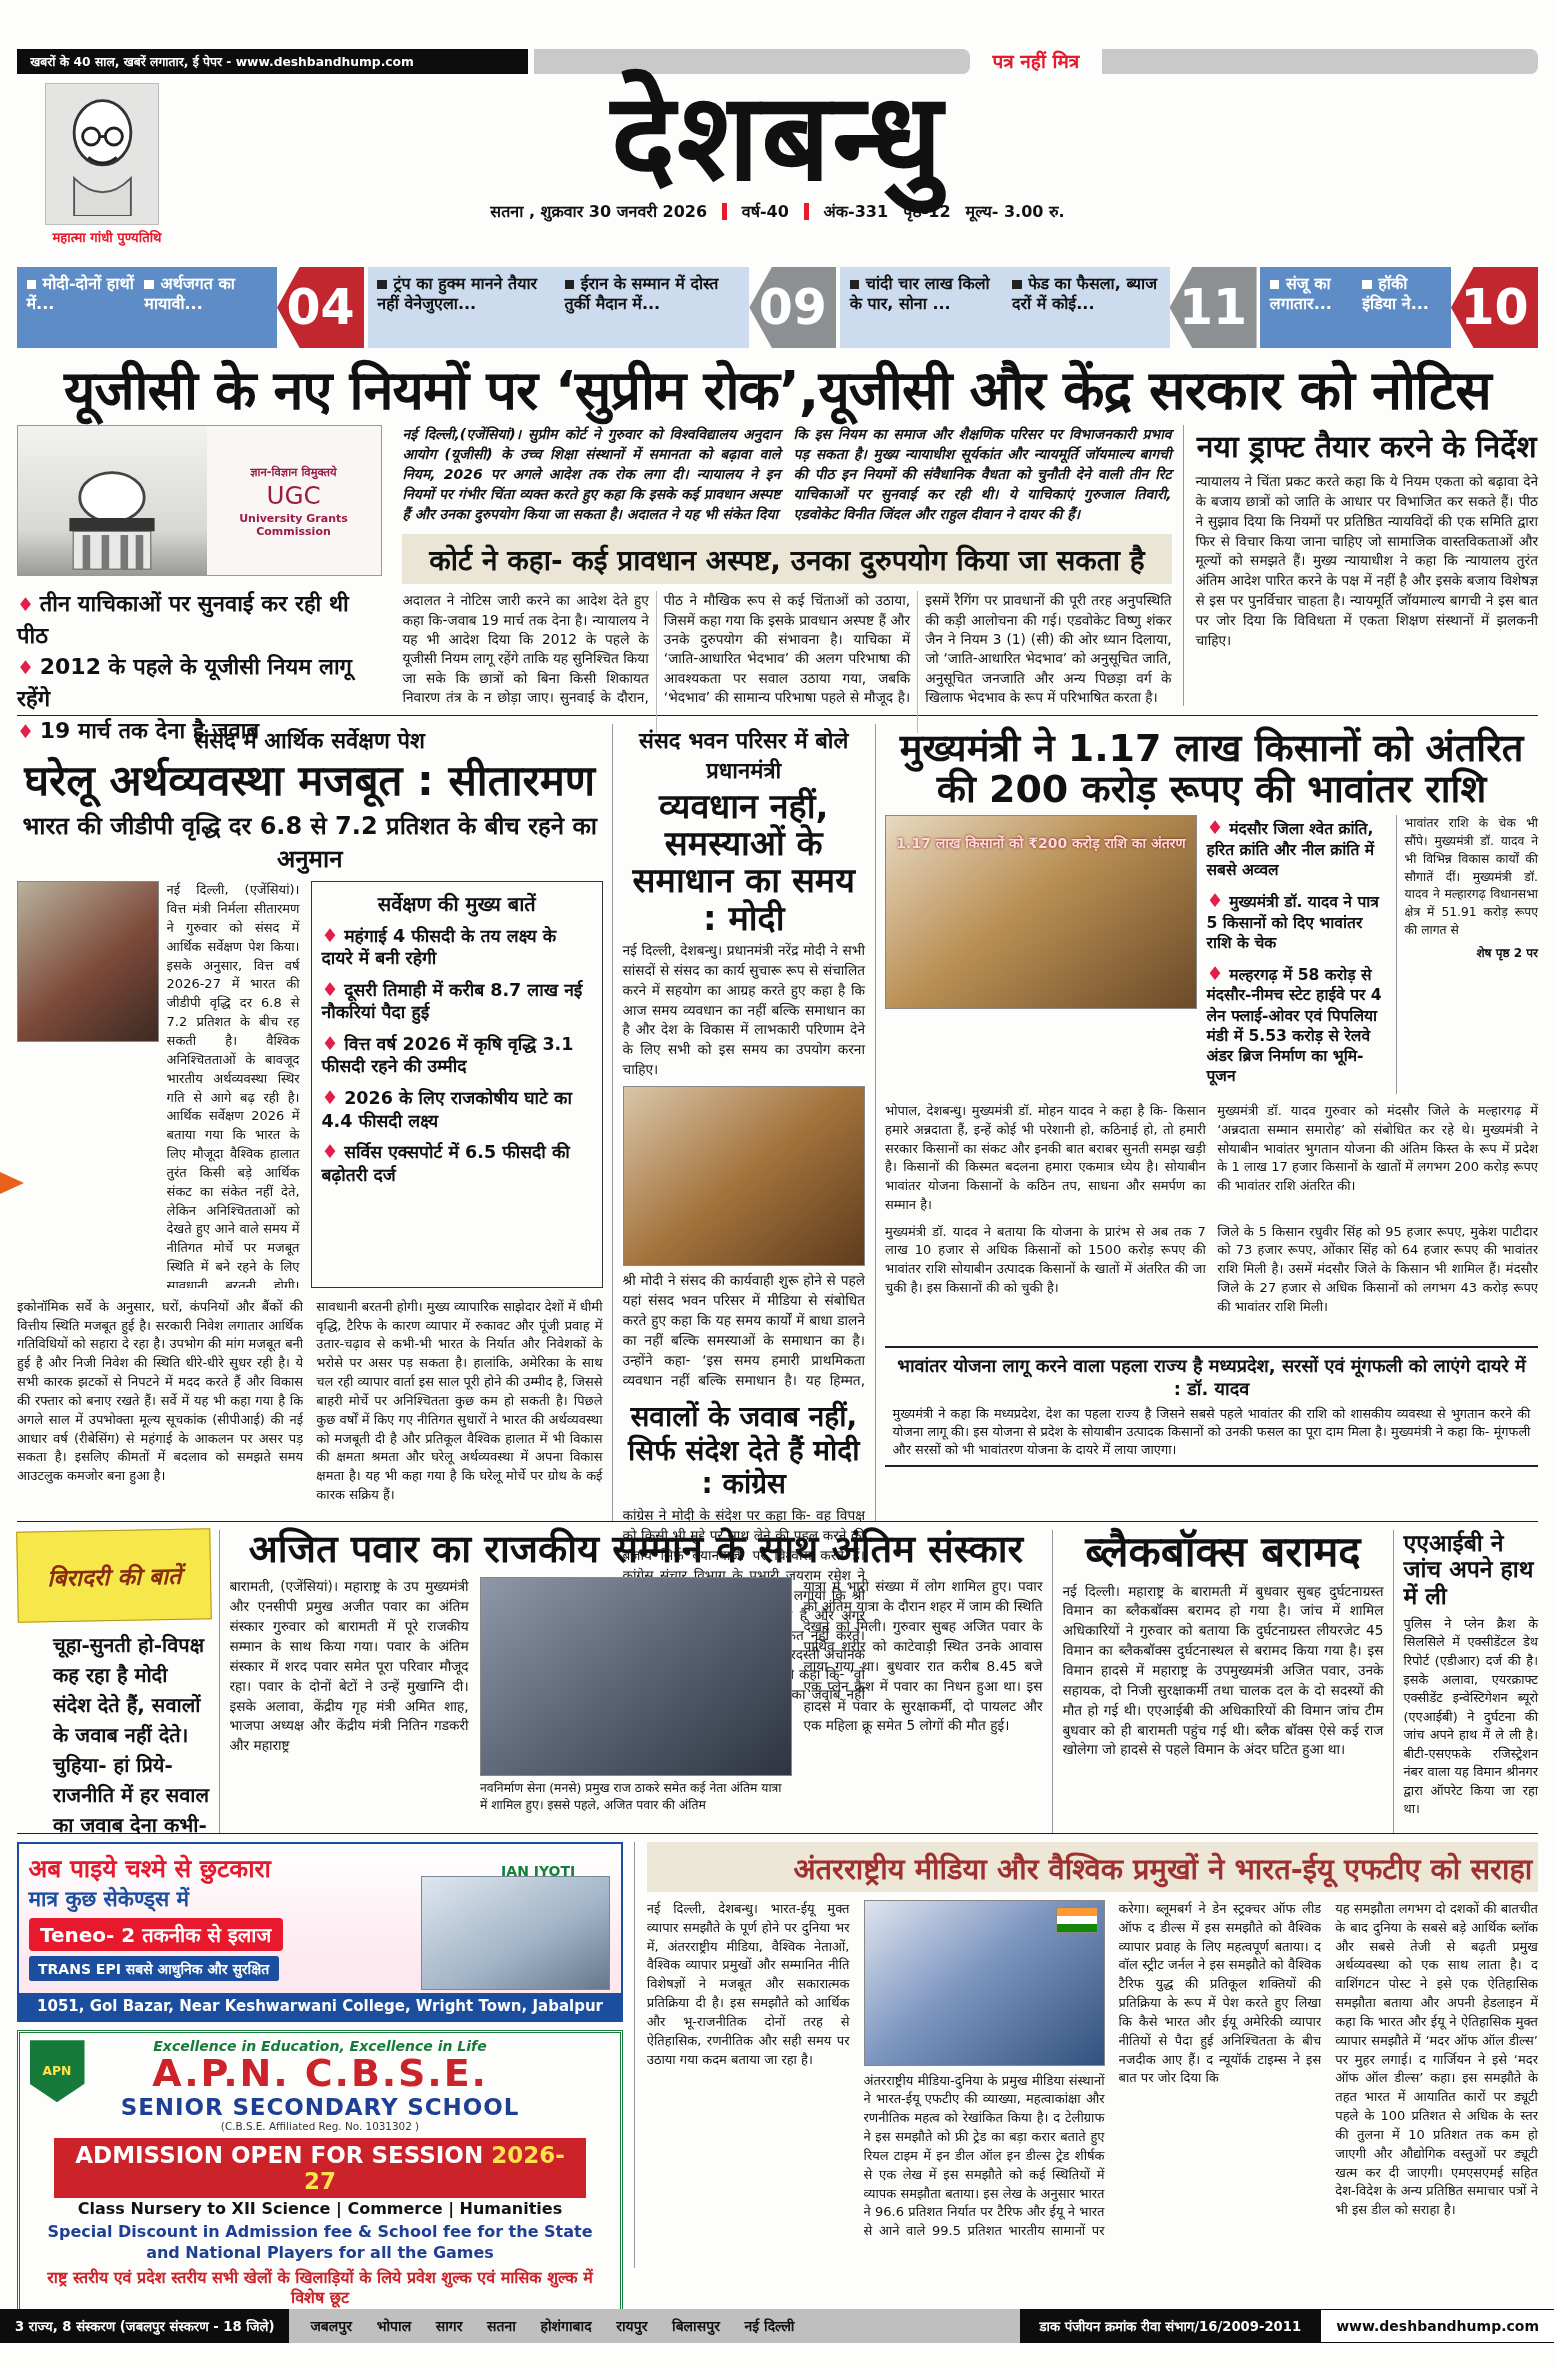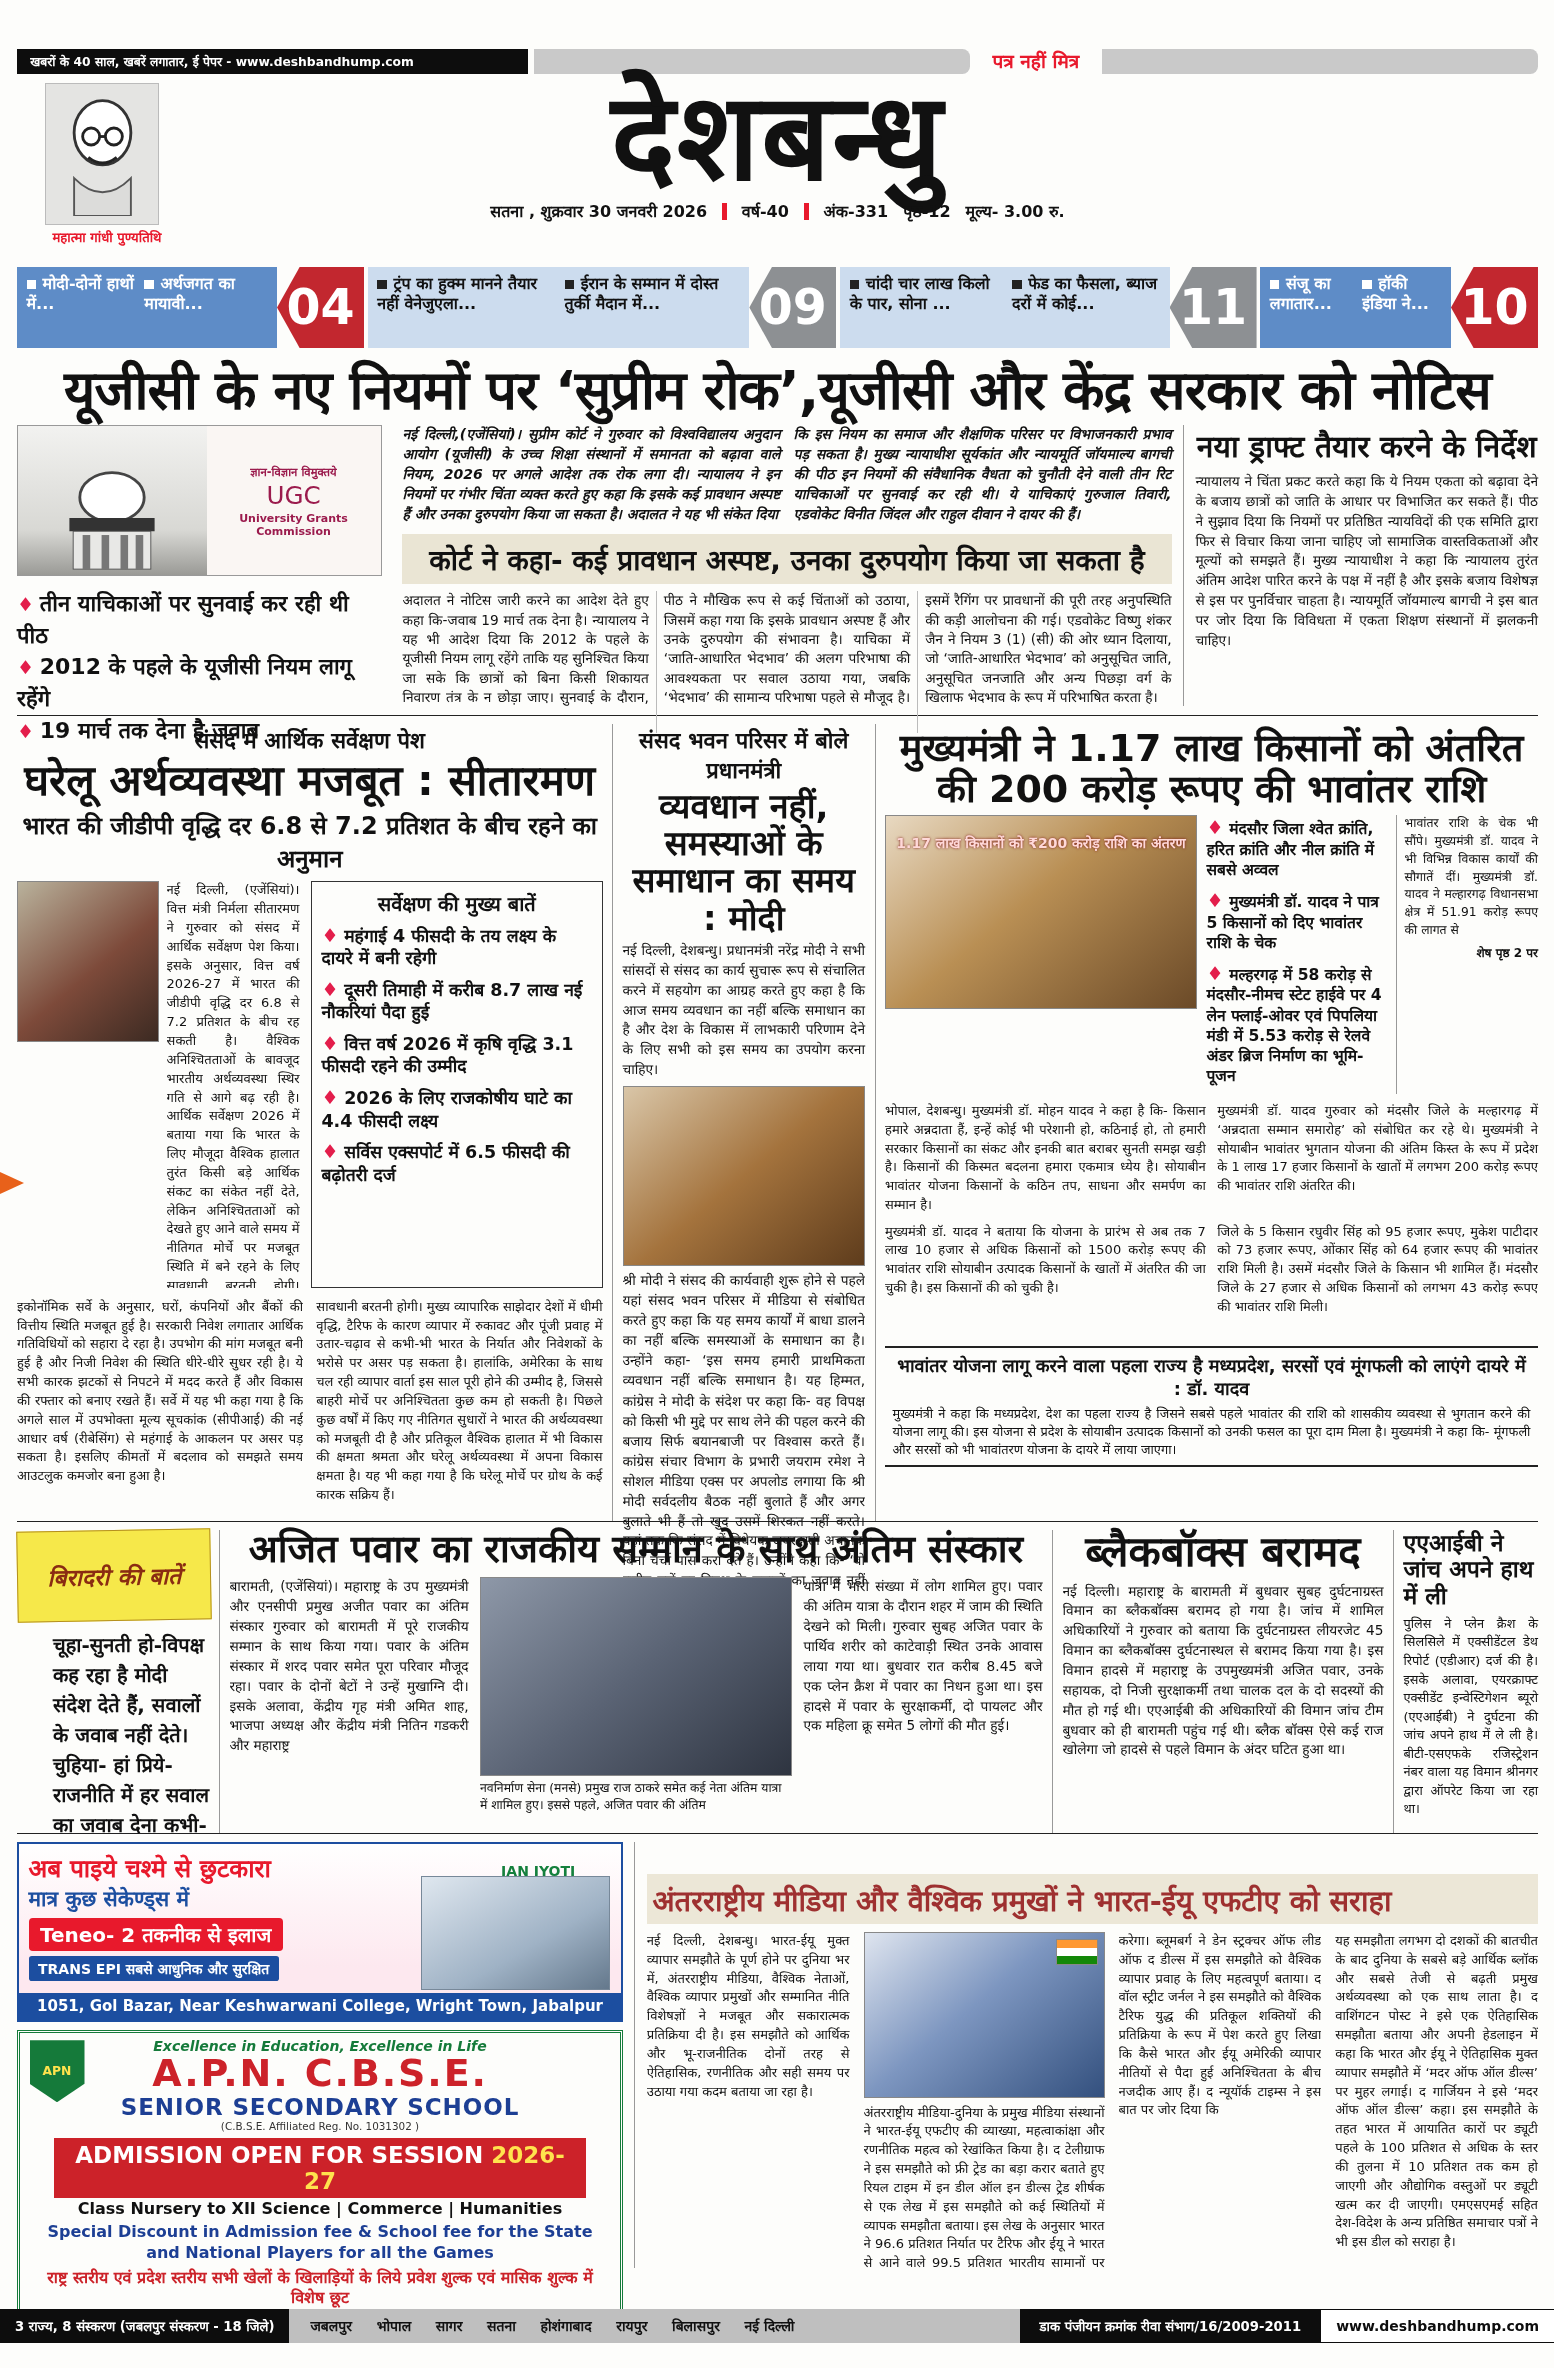--- a/index.html
+++ b/index.html
@@ -129,21 +129,21 @@
   .ad2 .reg { font-size:10.4px; color:#333; }
   .ad2 .adm { background:#cc2229; color:#fff; font-weight:900; font-size:23px; margin:5.7px auto 1.9px; padding:3.8px 7.6px; width:92%; }
   .ad2 .adm b { color:#ffe34d; }
   .ad2 .cls { font-weight:900; font-size:16px; color:#111; }
   .ad2 .disc { color:#1d3f94; font-weight:900; font-size:16px; line-height:1.3; margin-top:3.8px; }
   .ad2 .hin { color:#cc2229; font-weight:900; font-size:16px; line-height:1.3; margin-top:3.8px; }
   .ad2 .ph { font-weight:900; font-size:15px; margin-top:3.8px; color:#111; }
   .ad2 .shield { position:absolute; left:9.5px; top:7.6px; width:55px; height:62px; background:#157a3a; clip-path:polygon(0 0,100% 0,100% 70%,50% 100%,0 70%); display:flex; align-items:center; justify-content:center; color:#ffe34d; font-weight:900; font-size:12.3px; }
 
   .fta { flex:1; border-left:0.9px solid #999; padding-left:11.4px; }
-  .fta-head { background:#ece7d7; color:#9e3030; font-size:29px; font-weight:900; text-align:left; padding:5.7px 5.7px; margin-bottom:7.6px;margin-top:32px; }
+  .fta-head { background:#ece7d7; color:#9e3030; font-size:29px; font-weight:900; text-align:right; padding:5.7px 5.7px; margin-bottom:7.6px; }
   .fta-row { display:flex; gap:14px; }
   .fta-row .plain { flex:1; font-size:13px; }
   .photo.fta-p { width:241px; height:166px; background:linear-gradient(140deg,#dfe5ef,#7d96c0 45%,#33507e); }
   .fta-p .flag { position:absolute; right:5.7px; top:5.7px; width:42px; height:26.5px; background:linear-gradient(180deg,#ff9933 33%,#fff 33% 66%,#138808 66%); border:0.9px solid #888; }
 
   
   .footer { position:absolute; left:0; right:0; bottom:26.5px; height:34px; display:flex; align-items:stretch; }
   .footer .f1 { background:#0d0d0d; color:#fff; font-weight:bold; font-size:13.2px; display:flex; align-items:center; padding:0 15px; }
   .footer .f2 { background:#bfbfbf; color:#111; font-weight:bold; font-size:14px; display:flex; align-items:center; gap:24.6px; padding:0 21px; flex:1; }
   .footer .f3 { background:#0d0d0d; color:#fff; font-weight:bold; font-size:13.2px; display:flex; align-items:center; padding:0 19px; }
@@ -283,20 +283,21 @@
         <div class="plain" style="font-size:13px; height:203px; overflow:hidden;">सावधानी बरतनी होगी। मुख्य व्यापारिक साझेदार देशों में धीमी वृद्धि, टैरिफ के कारण व्यापार में रुकावट और पूंजी प्रवाह में उतार-चढ़ाव से कभी-भी भारत के निर्यात और निवेशकों के भरोसे पर असर पड़ सकता है। हालांकि, अमेरिका के साथ चल रही व्यापार वार्ता इस साल पूरी होने की उम्मीद है, जिससे बाहरी मोर्चे पर अनिश्चितता कुछ कम हो सकती है। पिछले कुछ वर्षों में किए गए नीतिगत सुधारों ने भारत की अर्थव्यवस्था को मजबूती दी है और प्रतिकूल वैश्विक हालात में भी विकास की क्षमता श्रमता और घरेलू अर्थव्यवस्था में अपना विकास क्षमता है। यह भी कहा गया है कि घरेलू मोर्चे पर ग्रोथ के कई कारक सक्रिय हैं।</div>
       </div>
     </div>
 
     <div class="modi">
       <div class="kicker">संसद भवन परिसर में बोले प्रधानमंत्री</div>
       <div class="h2" style="font-size:34px">व्यवधान नहीं, समस्याओं के समाधान का समय  : मोदी</div>
       <div class="plain">नई दिल्ली, देशबन्धु। प्रधानमंत्री नरेंद्र मोदी ने सभी सांसदों से संसद का कार्य सुचारू रूप से संचालित करने में सहयोग का आग्रह करते हुए कहा है कि आज समय व्यवधान का नहीं बल्कि समाधान का है और देश के विकास में लाभकारी परिणाम देने के लिए सभी को इस समय का उपयोग करना चाहिए।</div>
       <div class="photo modi-p"></div>
       <div class="plain" style="height:121px; overflow:hidden;">श्री मोदी ने संसद की कार्यवाही शुरू होने से पहले यहां संसद भवन परिसर में मीडिया से संबोधित करते हुए कहा कि यह समय कार्यों में बाधा डालने का नहीं बल्कि समस्याओं के समाधान का है। उन्होंने कहा- ‘इस समय हमारी प्राथमिकता व्यवधान नहीं बल्कि समाधान है। यह हिम्मत, समाधान और निर्णय का समय है। हमें सांसदों के लिये आवश्यक समाधानों को गति देने के लिये वर्तमान शक्ति का इस्तेमाल करना होगा ताकि उनके निर्णयों के लाभकारी परिणाम देश को प्राप्त हो सकें।’</div>
+      <div class="sub2">सवालों के जवाब नहीं, सिर्फ संदेश देते हैं मोदी : कांग्रेस</div>
       <div class="plain" style="height:199px; overflow:hidden;">कांग्रेस ने मोदी के संदेश पर कहा कि- वह विपक्ष को किसी भी मुद्दे पर साथ लेने की पहल करने की बजाय सिर्फ बयानबाजी पर विश्वास करते हैं। कांग्रेस संचार विभाग के प्रभारी जयराम रमेश ने सोशल मीडिया एक्स पर अपलोड लगाया कि श्री मोदी सर्वदलीय बैठक नहीं बुलाते हैं और अगर बुलाते भी हैं तो खुद उसमें शिरकत नहीं करते। यहां तक कि संसद में विधेयक जबरदस्ती अचानक बिना चर्चा पास करा देते हैं। उन्होंने कहा कि- ‘वो राष्ट्रीय मुद्दों पर विपक्ष के सवालों का जवाब नहीं देते और अपनी मर्जी से संदेश जारी करते हैं। न सर्वदलीय बैठकों को बुलाएंगे और न ही उनमें उपस्थित रहकर चर्चा करेंगे। वो आखिरी समय में विधेयक पेश कर पास कराते हैं।’</div>
     </div>
 
     <div class="cm">
       <div class="h2">मुख्यमंत्री ने 1.17 लाख किसानों को अंतरित की 200 करोड़ रूपए की भावांतर राशि</div>
       <div class="cm-row">
         <div class="photo cm-p">
           <div class="ban">1.17 लाख किसानों को ₹200 करोड़ राशि का अंतरण</div>
         </div>
         <div class="cm-bul">

